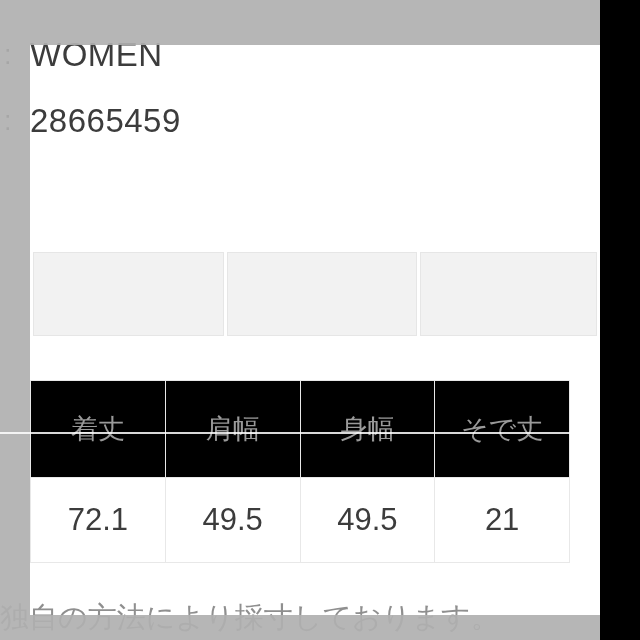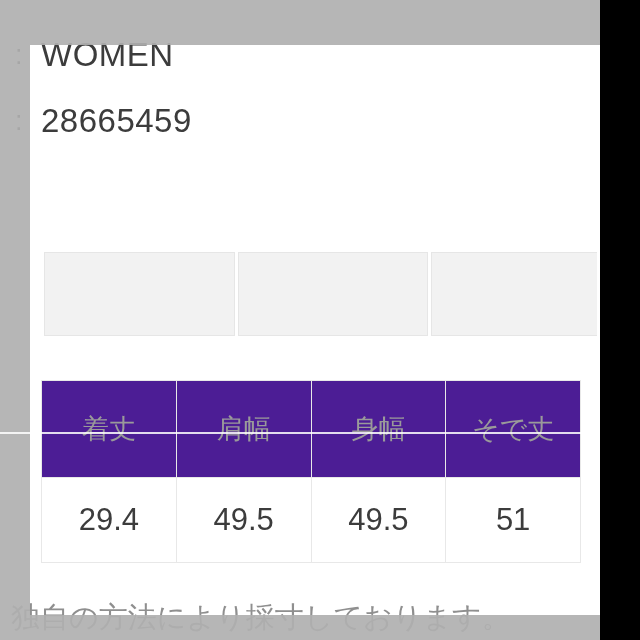--- a/index.html
+++ b/index.html
@@ -29,21 +29,20 @@
   }
 
   
   #panel {
     position: absolute;
     left: 0px;
     top: 0px;
     width: 607px;
     height: 640px;
     background: #ffffff;
-    margin-left: 11px;
   }
 
   
   .spec-list {
     position: absolute;
     left: 0px;
     top: 22px;
     width: 607px;
   }
   .spec-row {
@@ -103,21 +102,21 @@
   }
   .size-table th,
   .size-table td {
     box-sizing: border-box;
     border: 1px solid #e8e8e8;
     text-align: center;
     padding: 0;
   }
   .size-table th {
     height: 97px;
-    background: #4c1d95;
+    background: #000000;
     font-weight: normal;
     font-size: 27px;
     color: #9a9a9a;
     vertical-align: middle;
   }
   .size-table td {
     height: 85px;
     background: #ffffff;
     font-size: 31px;
     color: #3c3c3c;
@@ -213,24 +212,24 @@
         <thead>
           <tr>
             <th>着丈</th>
             <th>肩幅</th>
             <th>身幅</th>
             <th>そで丈</th>
           </tr>
         </thead>
         <tbody>
           <tr>
-            <td>29.4</td>
+            <td>72.1</td>
             <td>49.5</td>
             <td>49.5</td>
-            <td>51</td>
+            <td>21</td>
           </tr>
         </tbody>
       </table>
 
       <div class="footer-note">独自の方法により採寸しております。</div>
 
     </div>
   </div>
 
   <div class="scrim" id="scrim-top"></div>

